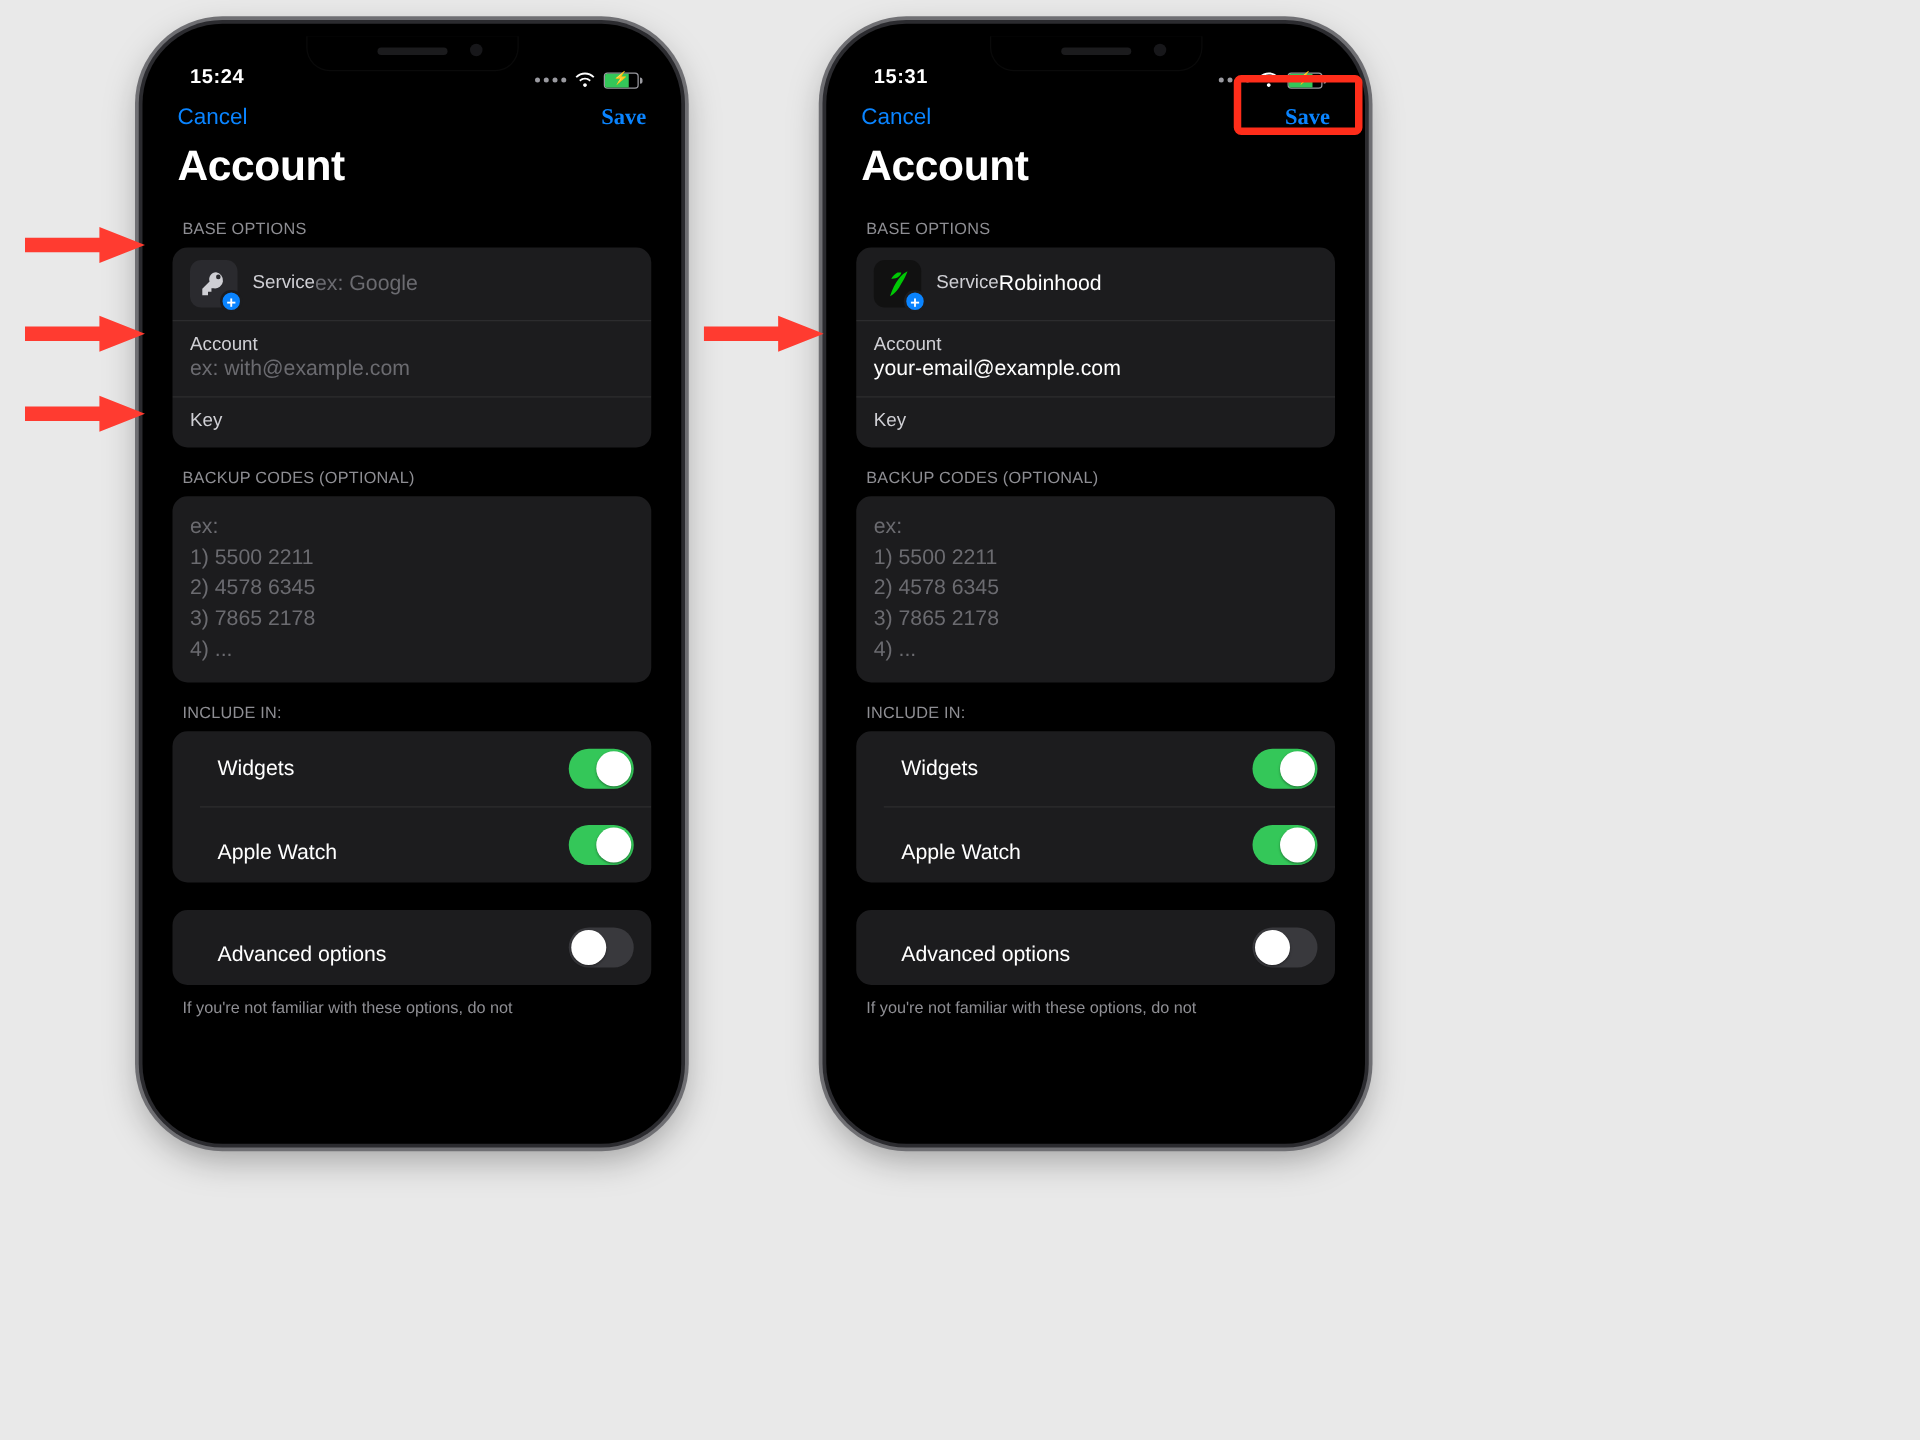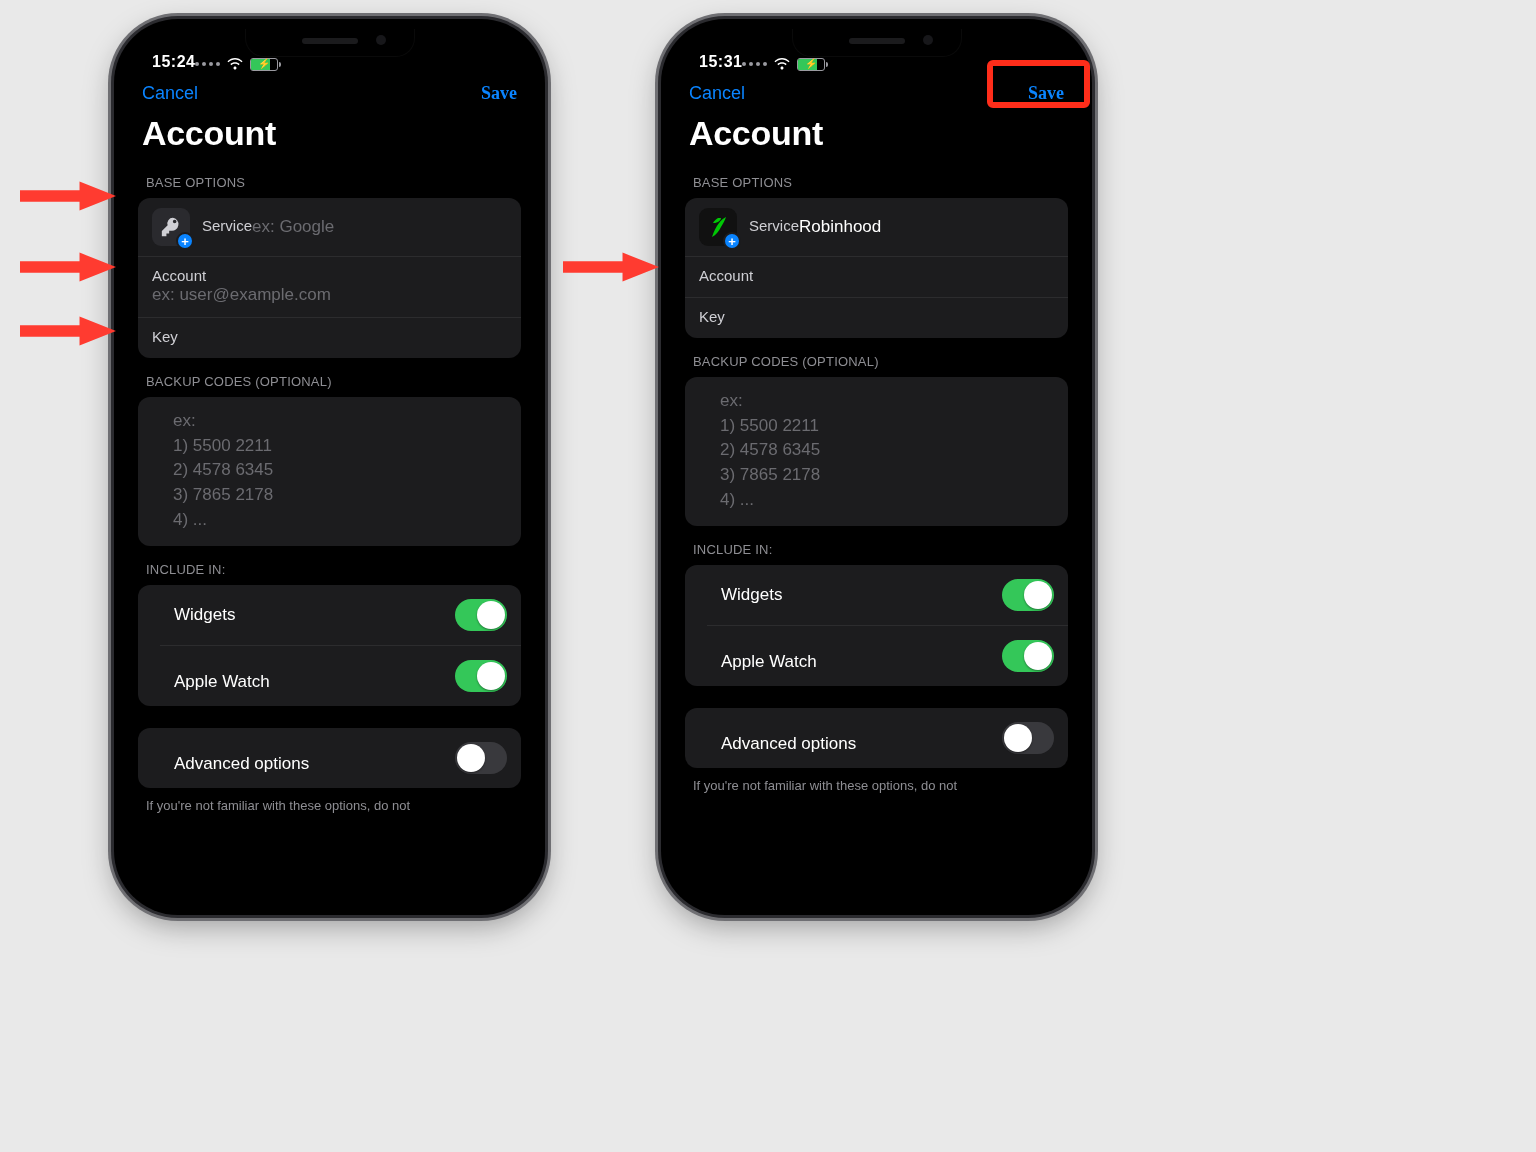--- a/index.html
+++ b/index.html
@@ -66,21 +66,21 @@
     width:56px; height:6px; border-radius:4px; background:#1b1b1d;
   }
   .notch::after{
     content:""; position:absolute; left:calc(50% + 46px); top:6px;
     width:10px; height:10px; border-radius:50%; background:#17171a;
   }
 
   
   .statusbar{
     height:46px; padding:0 24px 0 28px;
-    display:flex; align-items:flex-end; 
+    display:flex; align-items:flex-end; justify-content:space-between;
     font-weight:600;
   }
   .statusbar .time{font-size:16px; letter-spacing:.5px; padding-bottom:4px;}
   .status-right{display:flex; align-items:center; gap:6px; padding-bottom:4px;}
   .dots{display:flex; gap:3px; align-items:center;}
   .dots span{width:4px;height:4px;border-radius:50%;background:#9a9aa0;}
   .wifi-icon{width:18px;height:14px;}
   .battery{
     width:28px; height:13px; border:1.5px solid #9a9aa0; border-radius:3px;
     position:relative; display:flex; align-items:center;
@@ -133,21 +133,21 @@
     border:2px solid var(--card);
     color:#fff; font-weight:700; font-size:13px; line-height:1;
   }
   .service-text{display:flex; flex-direction:row;}
   .service-text .lab{font-size:15px; color:#cfcfd4;}
   .service-text .val{font-size:17px;}
   .service-text .val.placeholder{color:var(--placeholder);}
 
   
   .codes{padding:12px 14px 14px 14px;}
-  .codes .pl{color:var(--placeholder); font-size:17px; line-height:1.45;margin-left:21px;}
+  .codes .pl{color:var(--placeholder); font-size:17px; line-height:1.45;}
 
   
   .list .lrow{
     display:flex; justify-content:space-between; align-items:center;
     padding:14px 14px; border-bottom:1px solid var(--sep);
     font-size:17px;
     margin-left:22px;
   }
   .list .lrow:last-child{border-bottom:none;align-items:flex-end;}
   .toggle{
@@ -225,21 +225,21 @@
               </svg>
             <span class="plus-badge">+</span>
           </div>
           <div class="service-text">
             <span class="lab">Service</span>
             <span class="val placeholder">ex: Google</span>
           </div>
         </div>
         <div class="row">
           <div class="row-label">Account</div>
-          <div class="row-value placeholder">ex: user@example.com</div>
+          <div class="row-value placeholder">ex: with@example.com</div>
         </div>
         <div class="row">
           <div class="row-label">Key</div>
         </div>
       </div>
 
       <div class="section-header">BACKUP CODES (OPTIONAL)</div>
       <div class="card codes">
         <div class="pl">ex:</div>
         <div class="pl">1) 5500 2211</div>
@@ -314,20 +314,21 @@
               </svg>
             <span class="plus-badge">+</span>
           </div>
           <div class="service-text">
             <span class="lab">Service</span>
             <span class="val">Robinhood</span>
           </div>
         </div>
         <div class="row">
           <div class="row-label">Account</div>
+          <div class="row-value">your-email@example.com</div>
         </div>
         <div class="row">
           <div class="row-label">Key</div>
         </div>
       </div>
 
       <div class="section-header">BACKUP CODES (OPTIONAL)</div>
       <div class="card codes">
         <div class="pl">ex:</div>
         <div class="pl">1) 5500 2211</div>

